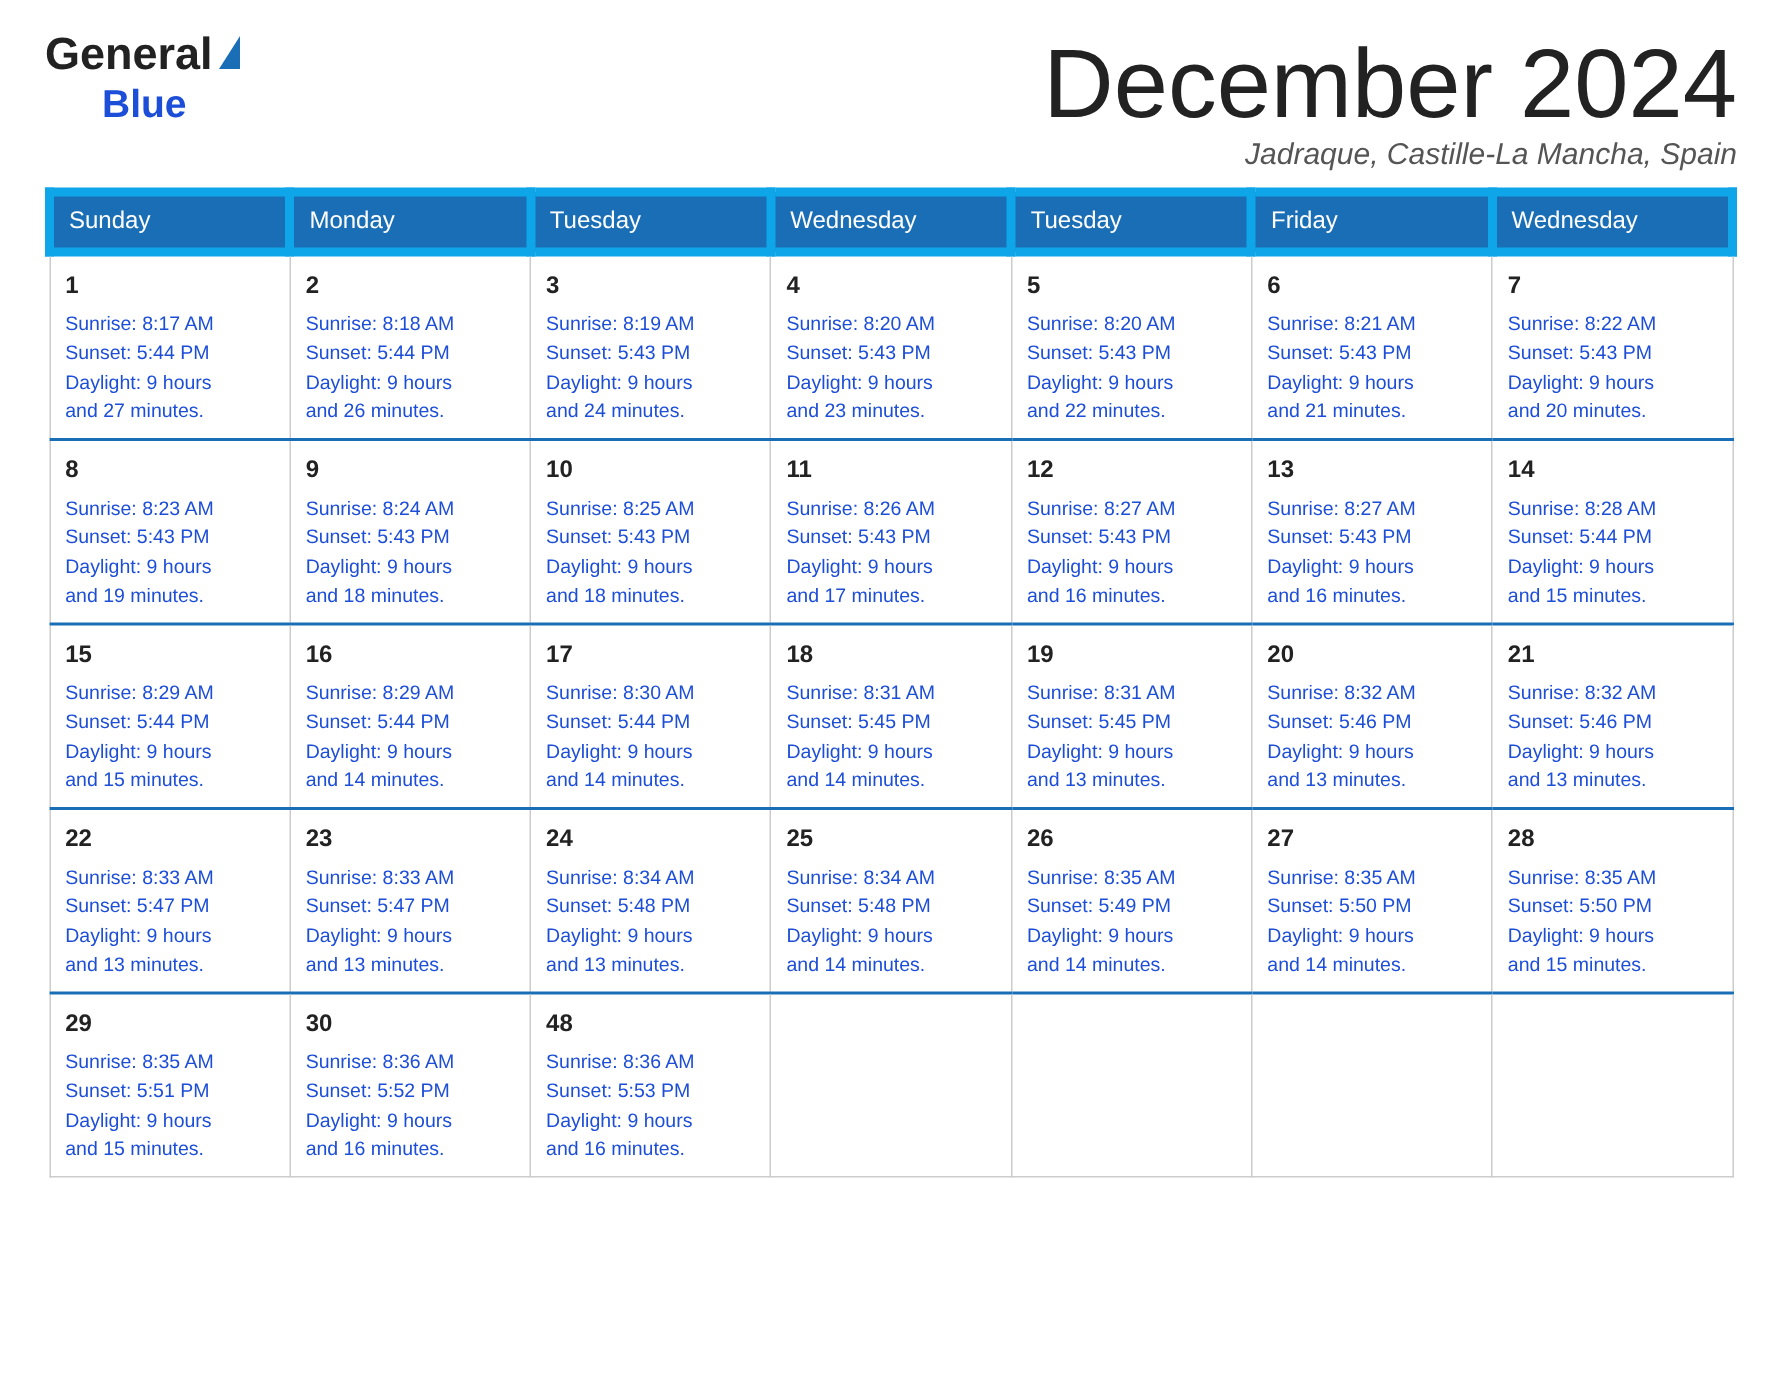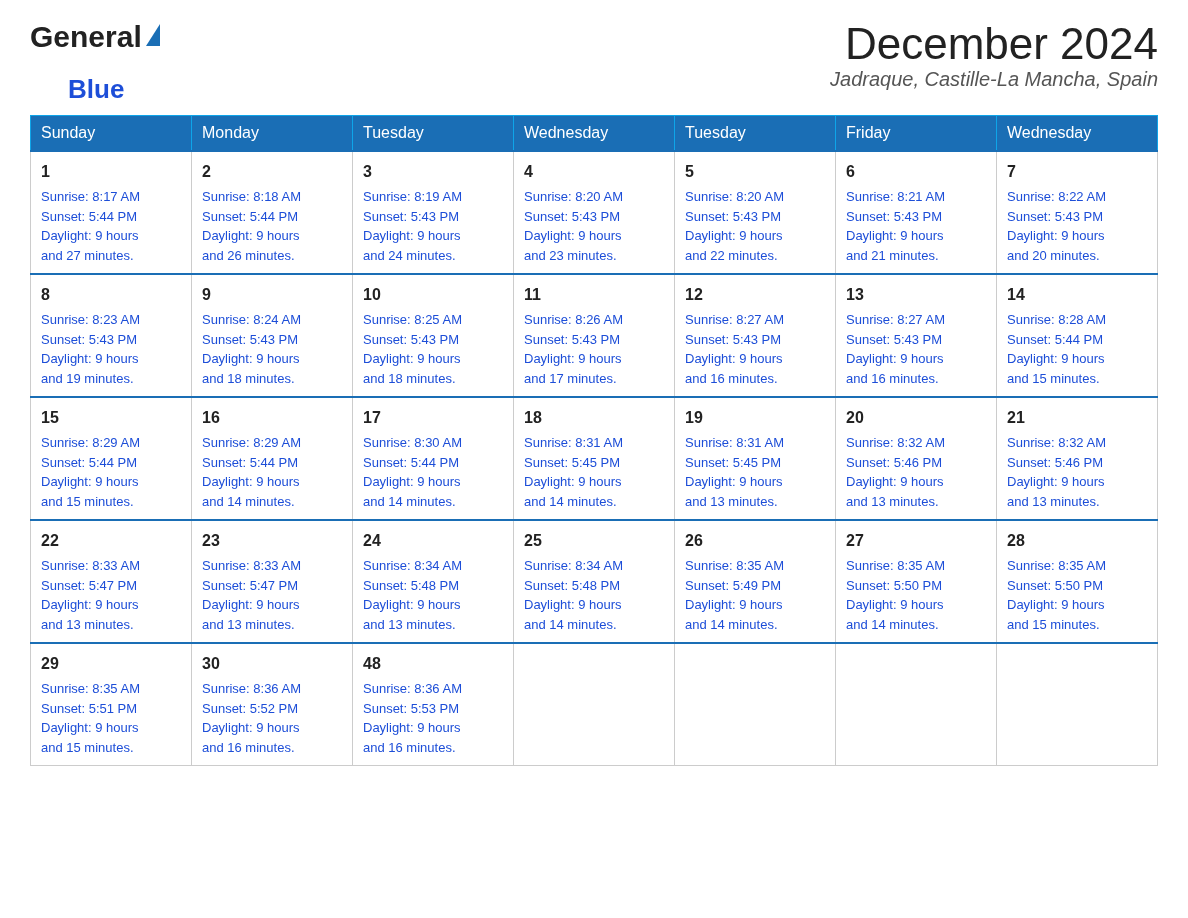--- a/index.html
+++ b/index.html
@@ -14,27 +14,26 @@
     .header {
       display: flex;
       align-items: flex-start;
       justify-content: space-between;
       margin-bottom: 10px;
     }
     .logo {
       display: flex;
       flex-direction: column;
       align-items: flex-start;
-      gap: 20px;
     }
     .title-section {
       text-align: right;
     }
     .month-title {
-      font-size: 44px;
+      font-size: 65px;
       font-weight: 300;
       color: #222;
       line-height: 1.1;
     }
     .location {
       font-size: 20px;
       color: #555;
       font-style: italic;
     }
     .calendar {
@@ -42,21 +41,21 @@
       border-collapse: collapse;
       margin-top: 10px;
     }
     .calendar thead tr th {
       background-color: #1a6eb5;
       color: #fff;
       font-size: 16px;
       font-weight: normal;
       padding: 8px 10px;
       text-align: left;
-      border: 1px solid #0ea5e9;
+      border: 6px solid #0ea5e9;
     }
     .calendar tbody tr td {
       vertical-align: top;
       padding: 8px 10px;
       font-size: 13px;
       border: 1px solid #ccc;
       width: 14.28%;
       min-height: 100px;
       line-height: 1.5;
     }

